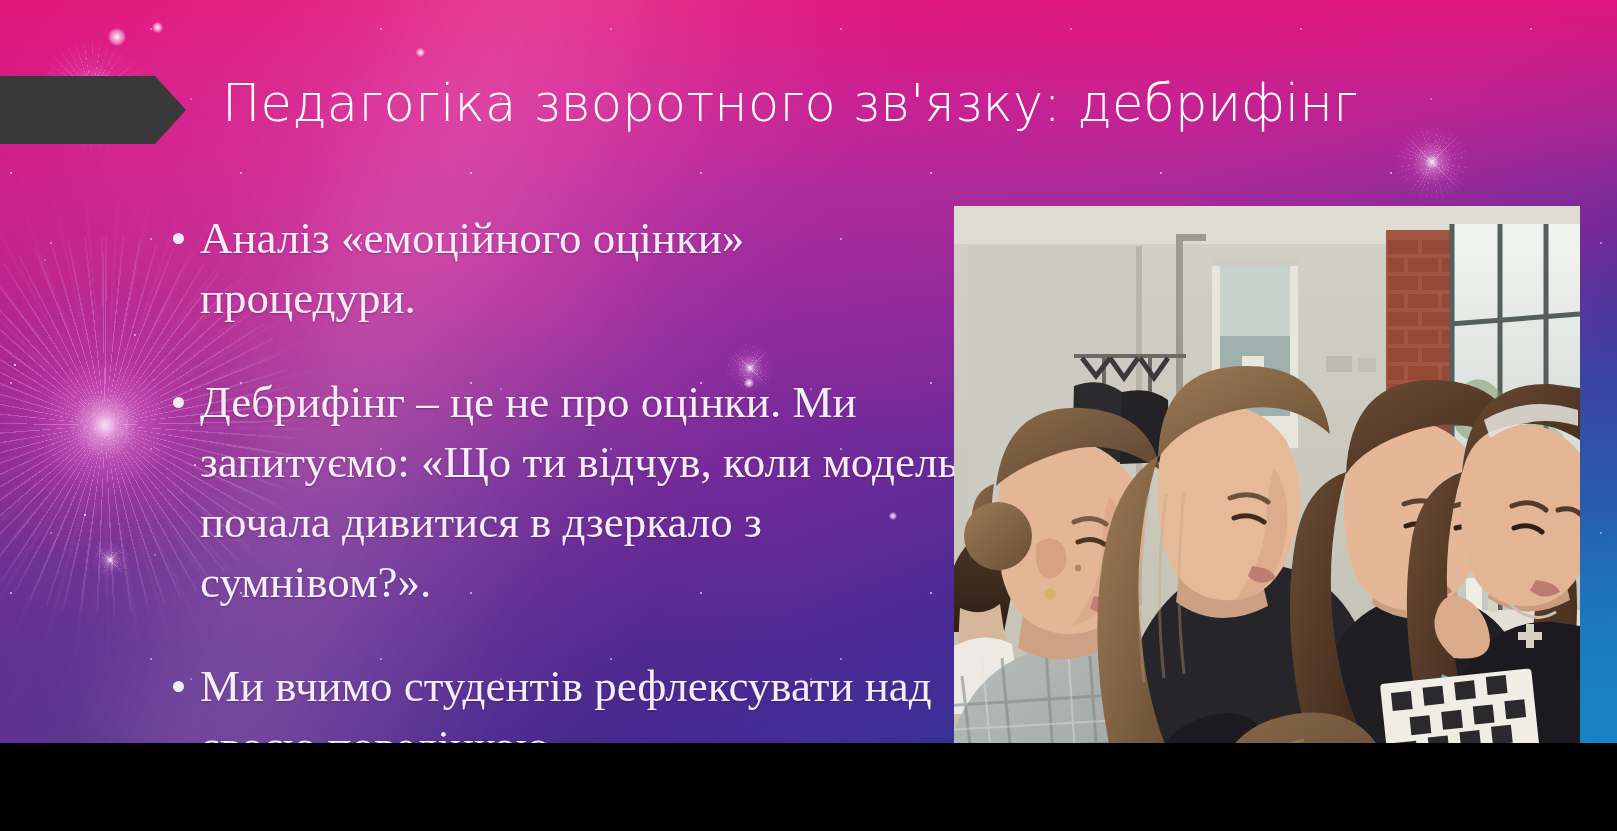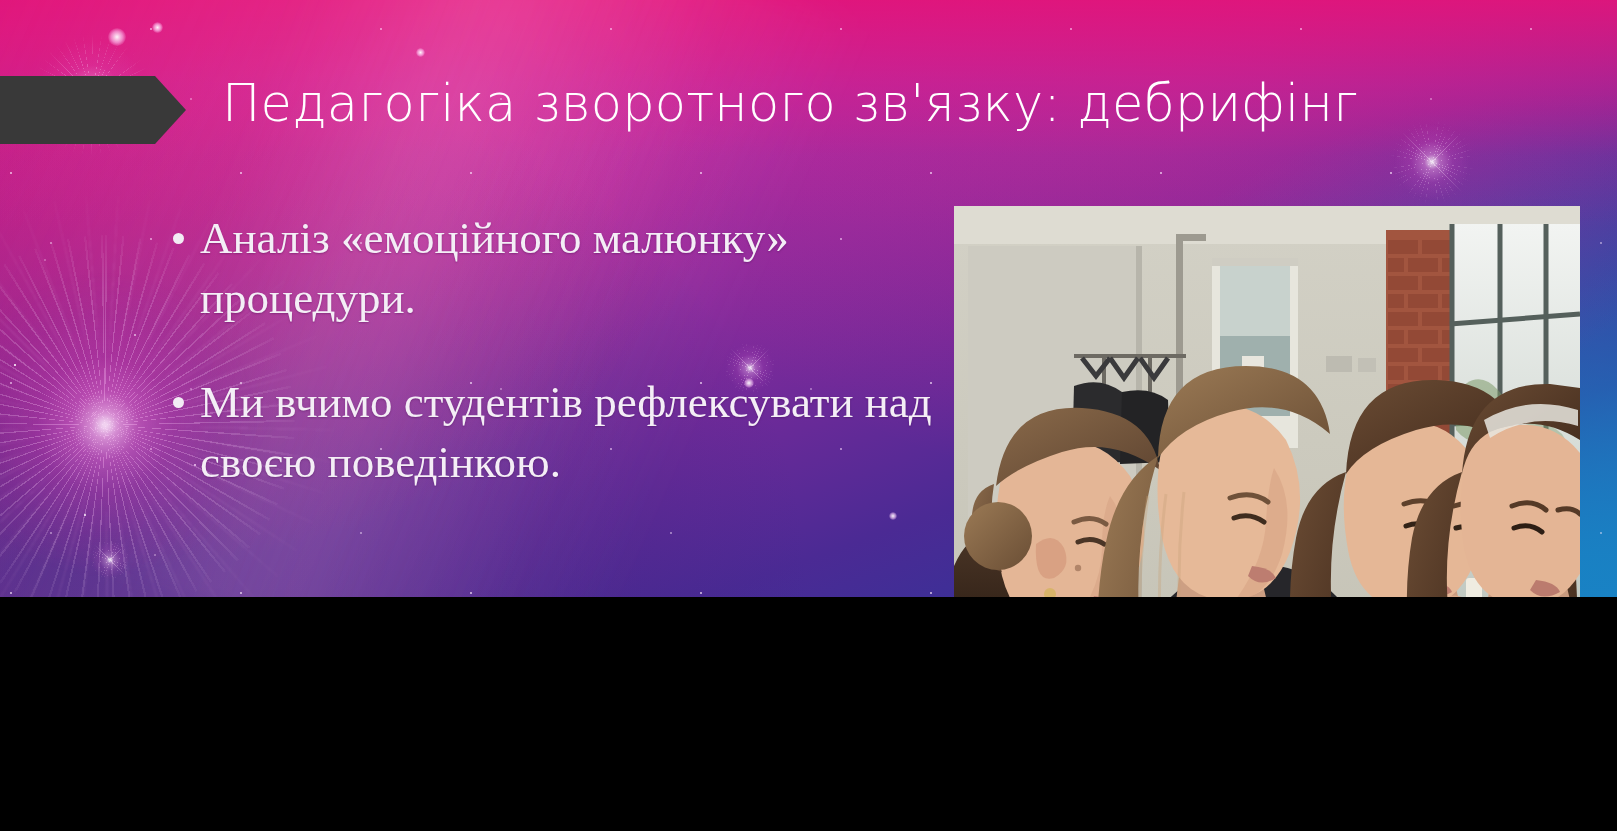--- a/index.html
+++ b/index.html
@@ -3,21 +3,21 @@
 <meta charset="utf-8">
 <style>
   html, body {
     margin: 0;
     padding: 0;
     background: #000;
   }
   #slide {
     position: relative;
     width: 1617px;
-    height: 597px;
+    height: 743px;
     overflow: hidden;
     font-family: "Liberation Sans", sans-serif;
   }
 
   
   .bg-base {
     position: absolute;
     inset: 0;
     background:
       radial-gradient(ellipse 900px 700px at 72% 6%, rgba(206,40,150,0.55) 0%, rgba(206,40,150,0) 65%),
@@ -312,21 +312,25 @@
   <div class="glow-dot" style="left:744px; top:378px; width:10px; height:10px;"></div>
   <div class="glow-dot" style="left:889px; top:512px; width:8px; height:8px;"></div>
   <div class="corner-orb" style="left:6px; top:756px; width:34px; height:34px;"></div>
 
   <div class="pennant"></div>
   <div class="slide-title">Педагогіка зворотного зв'язку: дебрифінг</div>
 
   <div class="body-col">
     <div class="bullet-item">
       <span class="bullet-dot"></span>
-      <span>Аналіз «емоційного малюнку» процедури.</span>
+      <span>Аналіз «емоційного оцінки» процедури.</span>
+    </div>
+    <div class="bullet-item">
+      <span class="bullet-dot"></span>
+      <span>Дебрифінг – це не про оцінки. Ми запитуємо: «Що ти відчув, коли модель почала дивитися в дзеркало з сумнівом?».</span>
     </div>
     <div class="bullet-item">
       <span class="bullet-dot"></span>
       <span> Ми вчимо студентів рефлексувати над своєю поведінкою.</span>
     </div>
   </div>
 
   <div class="photo">
     <svg width="626" height="625" viewBox="0 0 626 625" xmlns="http://www.w3.org/2000/svg">
       <defs>

